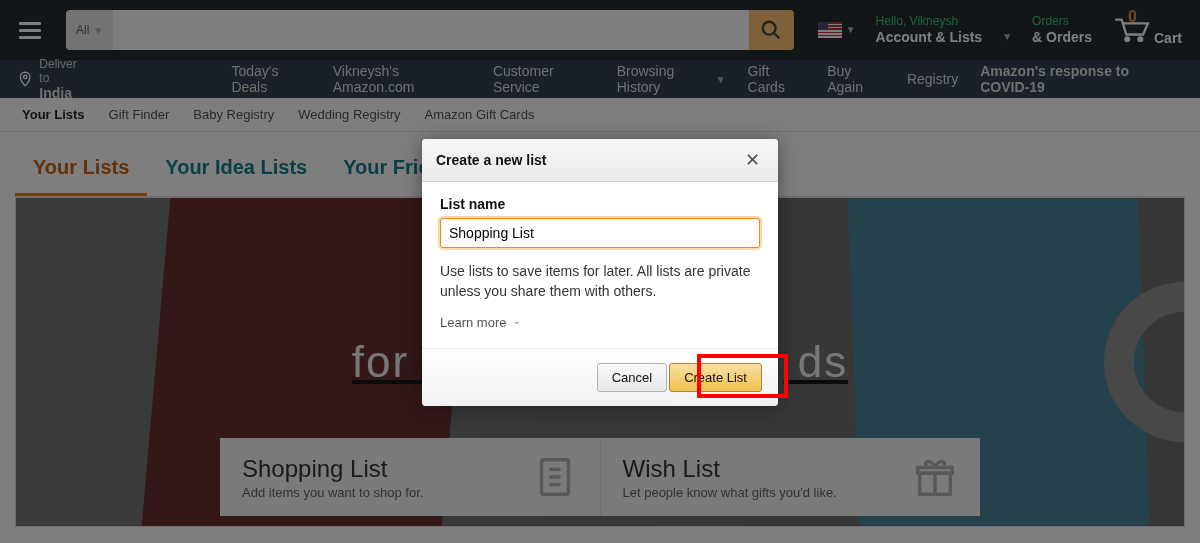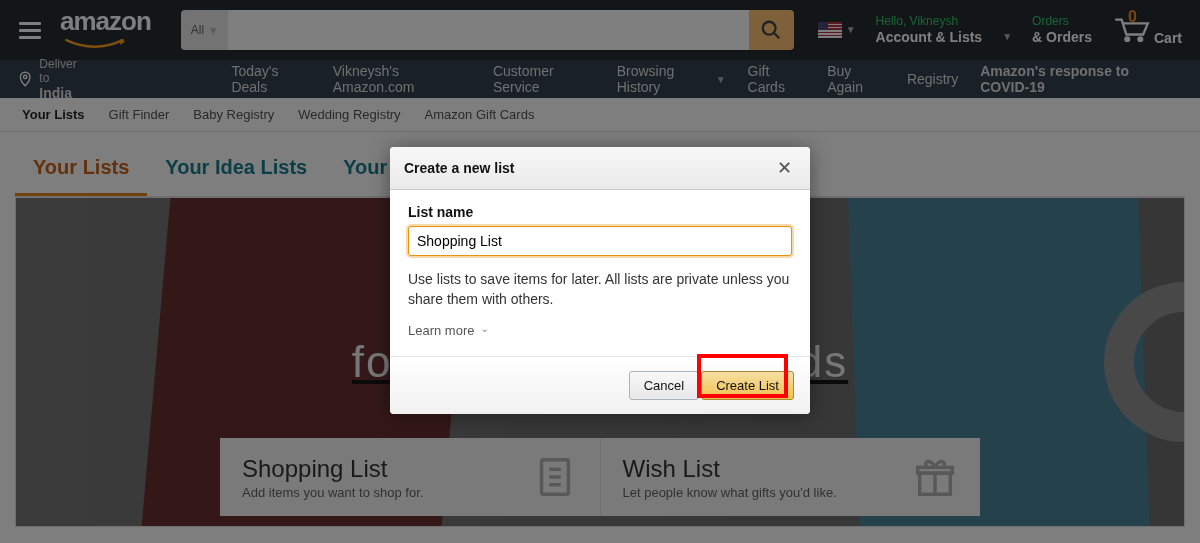--- a/index.html
+++ b/index.html
@@ -59,21 +59,21 @@
     .hero-text { font-size:44px; color:#efefef; font-weight:400; letter-spacing:2px; z-index:1;}
     .hero-cards { position:absolute; bottom:10px; left:50%; transform:translateX(-50%); display:flex; gap:0; z-index:2; width:760px; background:#f6f6f6;}
     .hero-card { flex:1; padding:16px 22px; display:flex; align-items:center; gap:16px;}
     .hero-card h3 { font-size:24px; color:#222; font-weight:400; margin-bottom:2px;}
     .hero-card p  { font-size:13px; color:#555;}
     .hero-card .ico { width:46px; height:46px; color:#aaa; }
     .hero-card + .hero-card { border-left:1px solid #ddd;}
 
     
     .overlay { position:absolute; inset:0; background:rgba(20,20,20,0.55); z-index:50;}
-    .modal { position:absolute; top:147px; left:50%; transform:translateX(-50%); width:420px; background:#fff; border-radius:4px; box-shadow:0 2px 20px rgba(0,0,0,.4); z-index:60; overflow:hidden;}
+    .modal { position:absolute; top:139px; left:50%; transform:translateX(-50%); width:356px; background:#fff; border-radius:4px; box-shadow:0 2px 20px rgba(0,0,0,.4); z-index:60; overflow:hidden;}
     .modal-header{ background:linear-gradient(#f7f7f7,#eaeaea); border-bottom:1px solid #ccc; padding:10px 14px; display:flex; justify-content:space-between; align-items:center; font-size:14px; font-weight:700; color:#111;}
     .modal-close{ background:none; border:none; font-size:18px; color:#555; cursor:pointer; padding:0 4px;}
     .modal-body{ padding:14px 18px 18px 18px; font-size:14px; color:#111;}
     .field-label{ font-weight:700; margin-bottom:6px; display:block;}
     .list-input{ width:100%; padding:6px 8px; font-size:14px; border:1px solid #e59512; border-radius:3px; box-shadow:0 0 0 2px rgba(229,149,18,.35), inset 0 1px 2px rgba(0,0,0,.05); outline:none; margin-bottom:14px;}
     .help{ font-size:14px; color:#333; margin-bottom:14px; line-height:1.4;}
     .learn{ font-size:13px; color:#555; display:flex; gap:6px;}
     .modal-footer{ padding:14px 16px; background:linear-gradient(#fff,#f1f1f1); border-top:1px solid #e5e5e5; display:flex; justify-content:flex-end; gap:2px;}
     .btn{ padding:6px 14px; font-size:13px; border-radius:3px; cursor:pointer;}
     .btn-cancel{ background:linear-gradient(#f8f8f8,#e8e8e8); border:1px solid #adb1b8; color:#111;}
@@ -83,27 +83,20 @@
 </head>
 <body>
 
 <div class="nav">
   <div class="hamburger">
     <div class="hamburger-lines">
         <span></span>
         <span></span>
         <span></span>
       </div>
-  </div>
-  <div class="logo">
-    <div class="logo-text">amazon</div>
-    <svg class="logo-smile" viewBox="0 0 100 20">
-      <path d="M2 2 Q 50 24 96 2" stroke="#ff9900" stroke-width="4" fill="none" stroke-linecap="round"></path>
-      <path d="M92 0 L100 4 L92 10 Z" fill="#ff9900"></path>
-    </svg>
   </div>
 
   <div class="search">
     <button class="search-cat">
       <span>All</span>
       <span class="caret">▼</span>
     </button>
     <input class="search-input" value="" style="">
     <button class="search-btn">
       <svg viewBox="0 0 24 24" fill="none" stroke-width="2.5">

